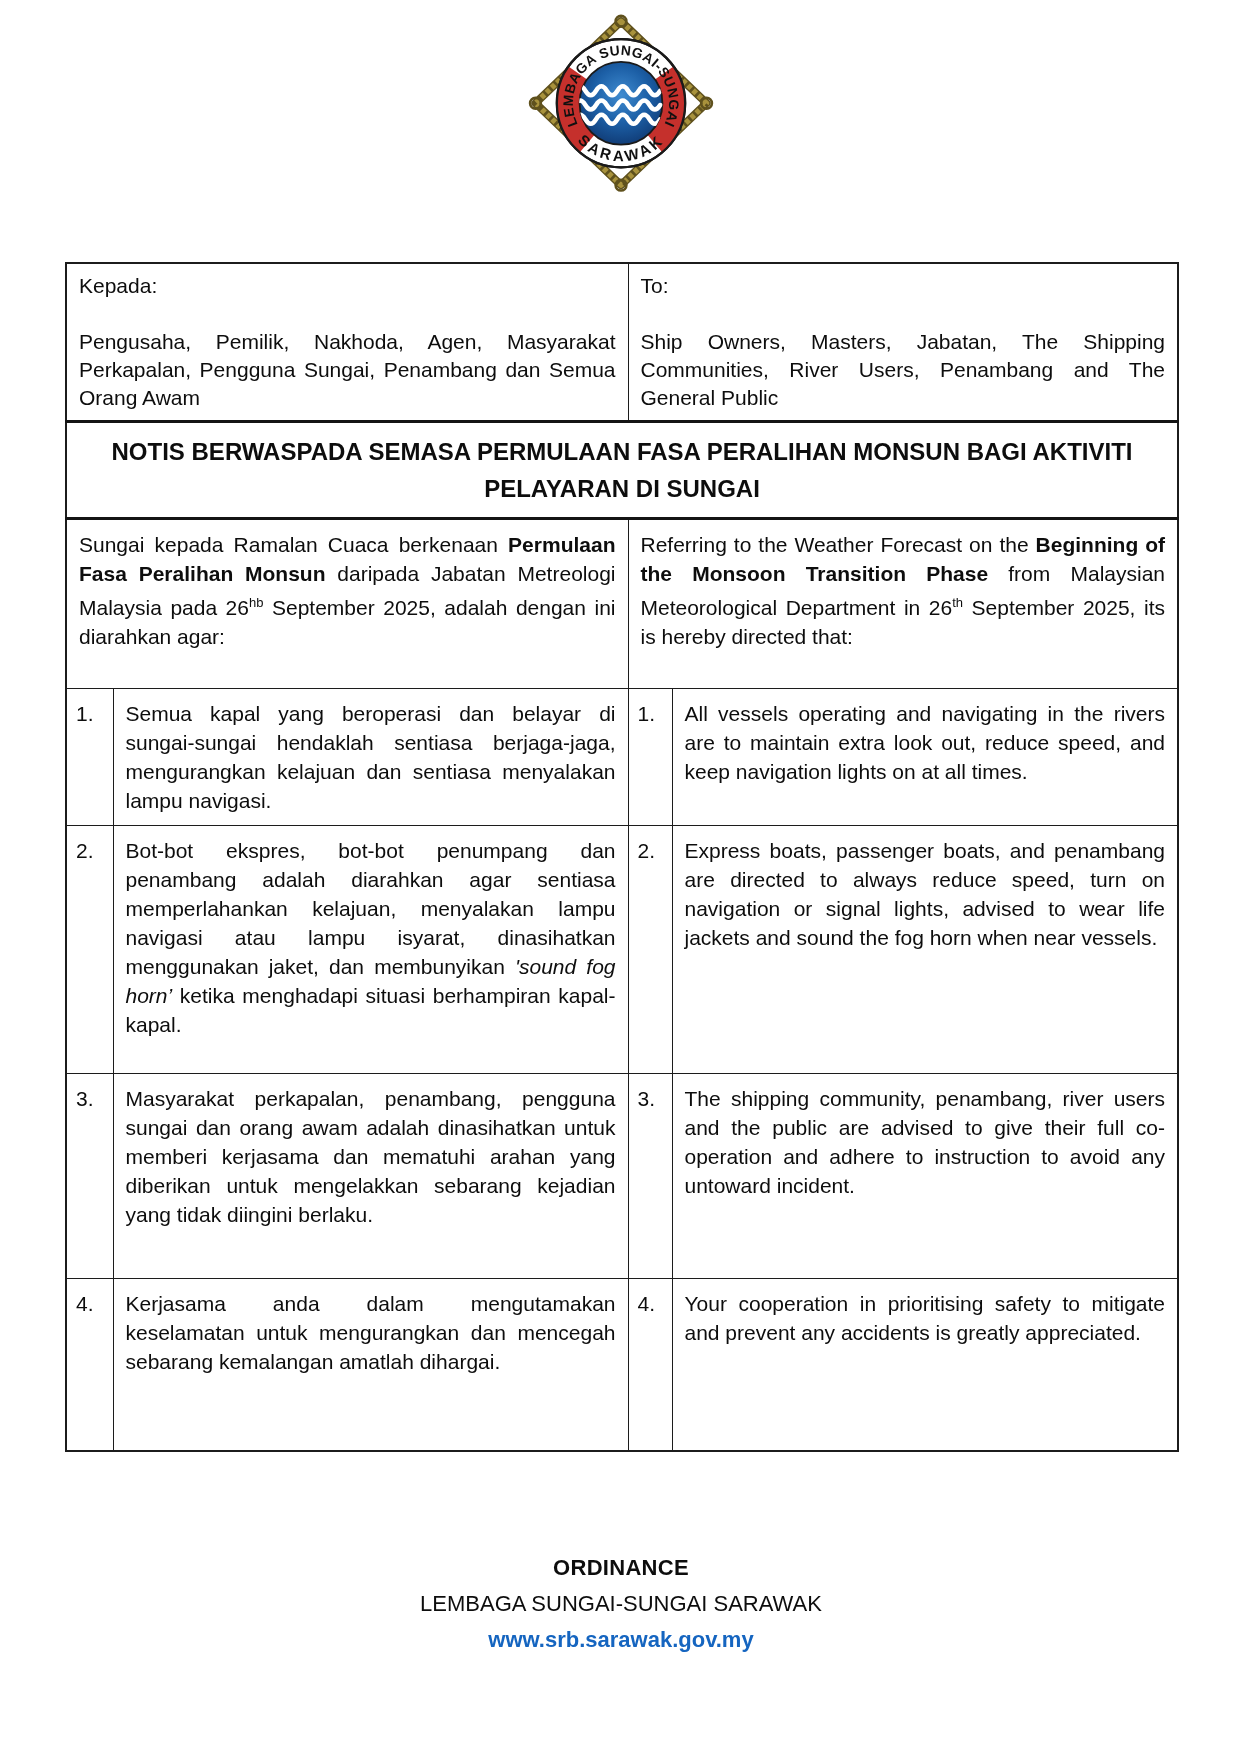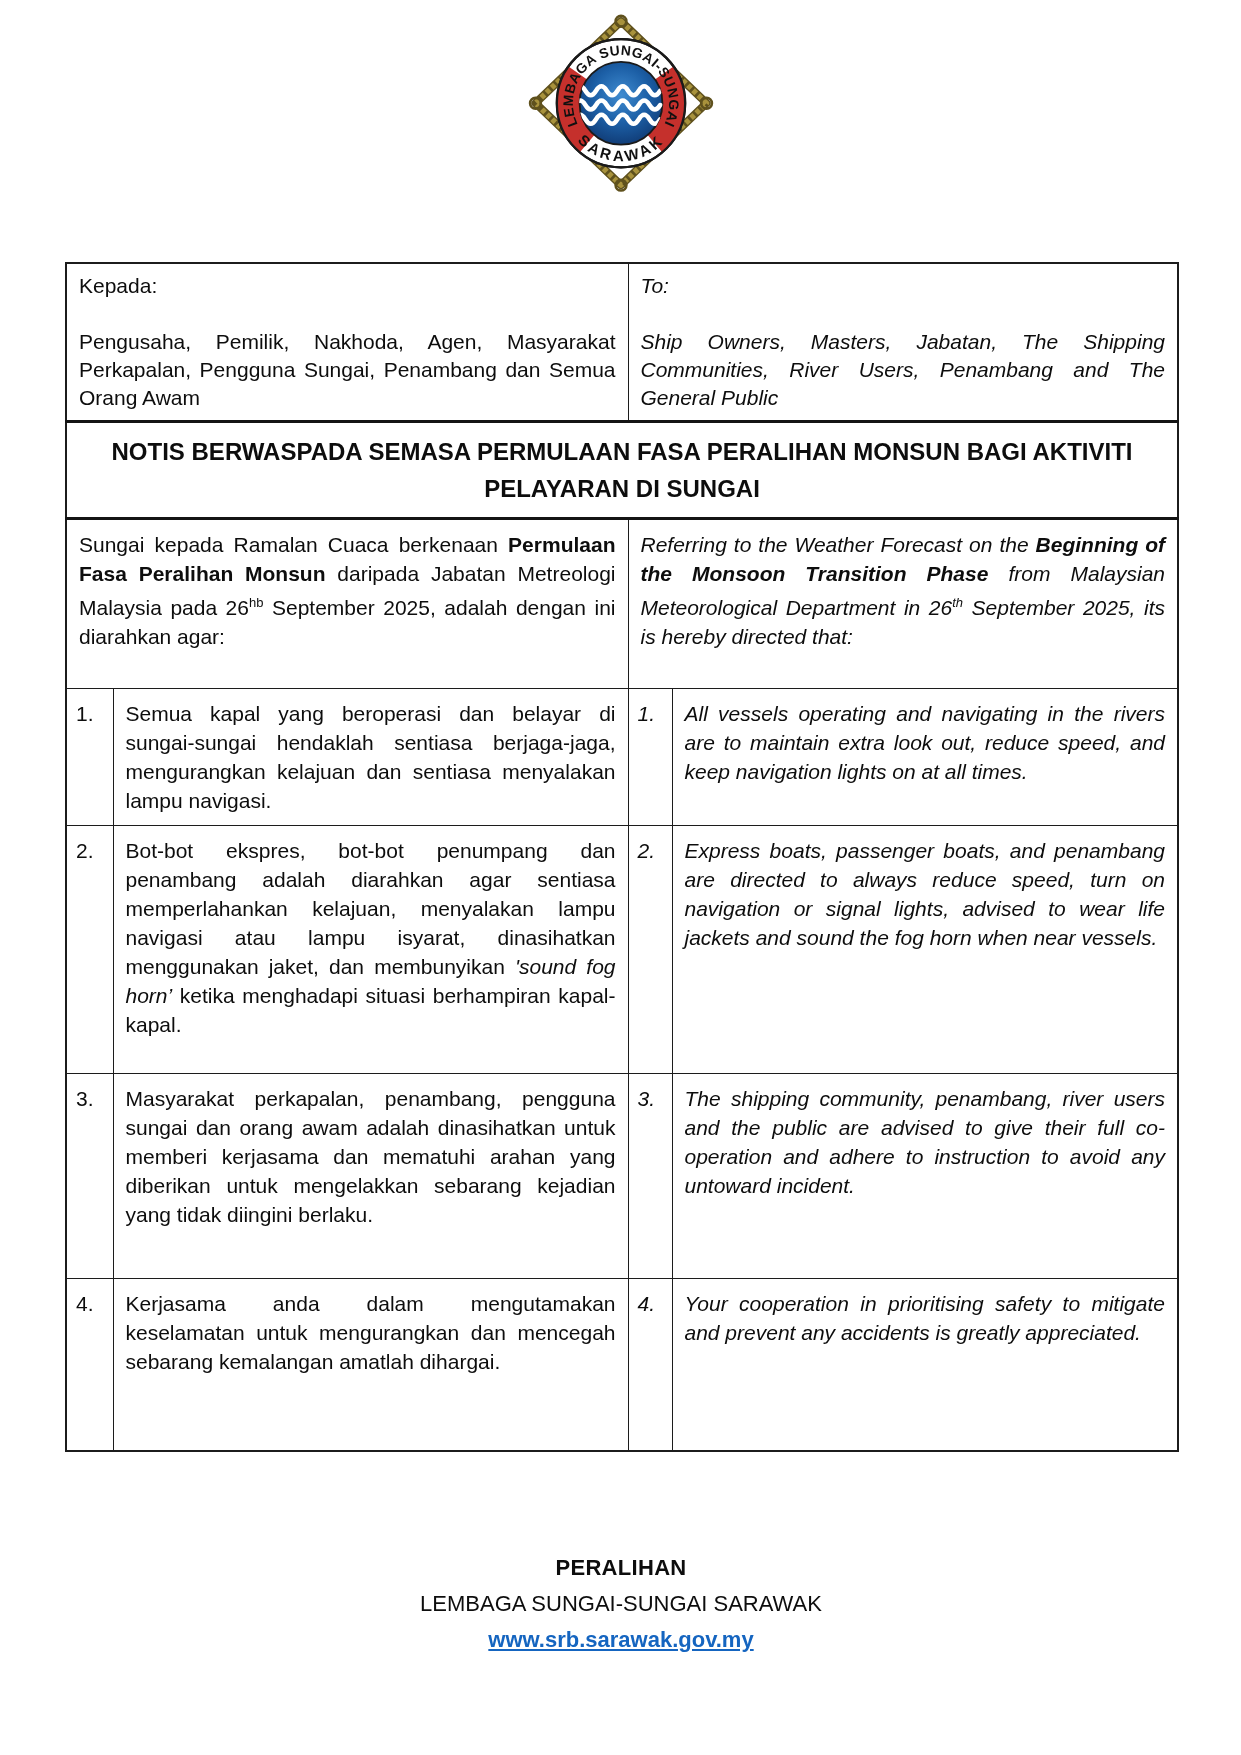--- a/index.html
+++ b/index.html
@@ -16,34 +16,34 @@
   table.notice{margin:58px auto 0;width:1112px;border-collapse:collapse;table-layout:fixed;border:2.5px solid #1c1c1c}
   .notice td{border:1.5px solid #1c1c1c;vertical-align:top;padding:10px 12px;font-size:21px;line-height:29px}
   col.c-num{width:47px}
   col.c-my{width:515px}
   col.c-num2{width:44px}
   col.c-en{width:506px}
   td.headline-cell{
     font-weight:700;text-align:center;font-size:24px;line-height:37px;padding:10px 18px;
     border-top:3px solid #141414;border-bottom:3px solid #141414;
   }
-  td.en{font-style:italic}
+  td.en{}
   td.num{padding:10px 4px 10px 9px}
   .just{text-align:justify}
   .addr-label{margin-bottom:28px}
   tr.row-addr td{line-height:28px;padding:8px 12px}
   tr.row-intro{height:170px}
   tr.row-i1{height:124px}
   tr.row-i2{height:248px}
   tr.row-i3{height:205px}
   tr.row-i4{height:172px}
   sup{font-size:.62em}
   .footer{margin-top:98px;text-align:center;font-size:22px;line-height:36px}
   .controller{font-weight:700;letter-spacing:.3px}
-  .website{color:#1565c0;font-weight:700;text-decoration:underline;cursor:pointer}
+  .website{color:#1565c0;font-weight:700;cursor:pointer}
 </style>
 </head>
 <body>
 
 <div class="page">
 
   <div class="logo-wrap">
     <svg width="196" height="182" viewBox="0 0 220 204">
       <defs>
         <radialGradient id="seaGrad" cx="50%" cy="40%" r="75%">
@@ -147,18 +147,18 @@
       <tr class="row-i4">
         <td class="num">4.</td>
         <td class="just"><span>Kerjasama anda dalam mengutamakan keselamatan untuk mengurangkan dan mencegah sebarang kemalangan amatlah dihargai.</span></td>
         <td class="num en">4.</td>
         <td class="en just"><span>Your cooperation in prioritising safety to mitigate and prevent any accidents is greatly appreciated.</span></td>
       </tr>
     </tbody>
   </table>
 
   <div class="footer">
-    <div class="controller">PERALIHAN</div>
+    <div class="controller">ORDINANCE</div>
     <div>LEMBAGA SUNGAI-SUNGAI SARAWAK</div>
     <div><a class="website">www.srb.sarawak.gov.my</a></div>
   </div>
 
 </div>
 
 </body></html>

